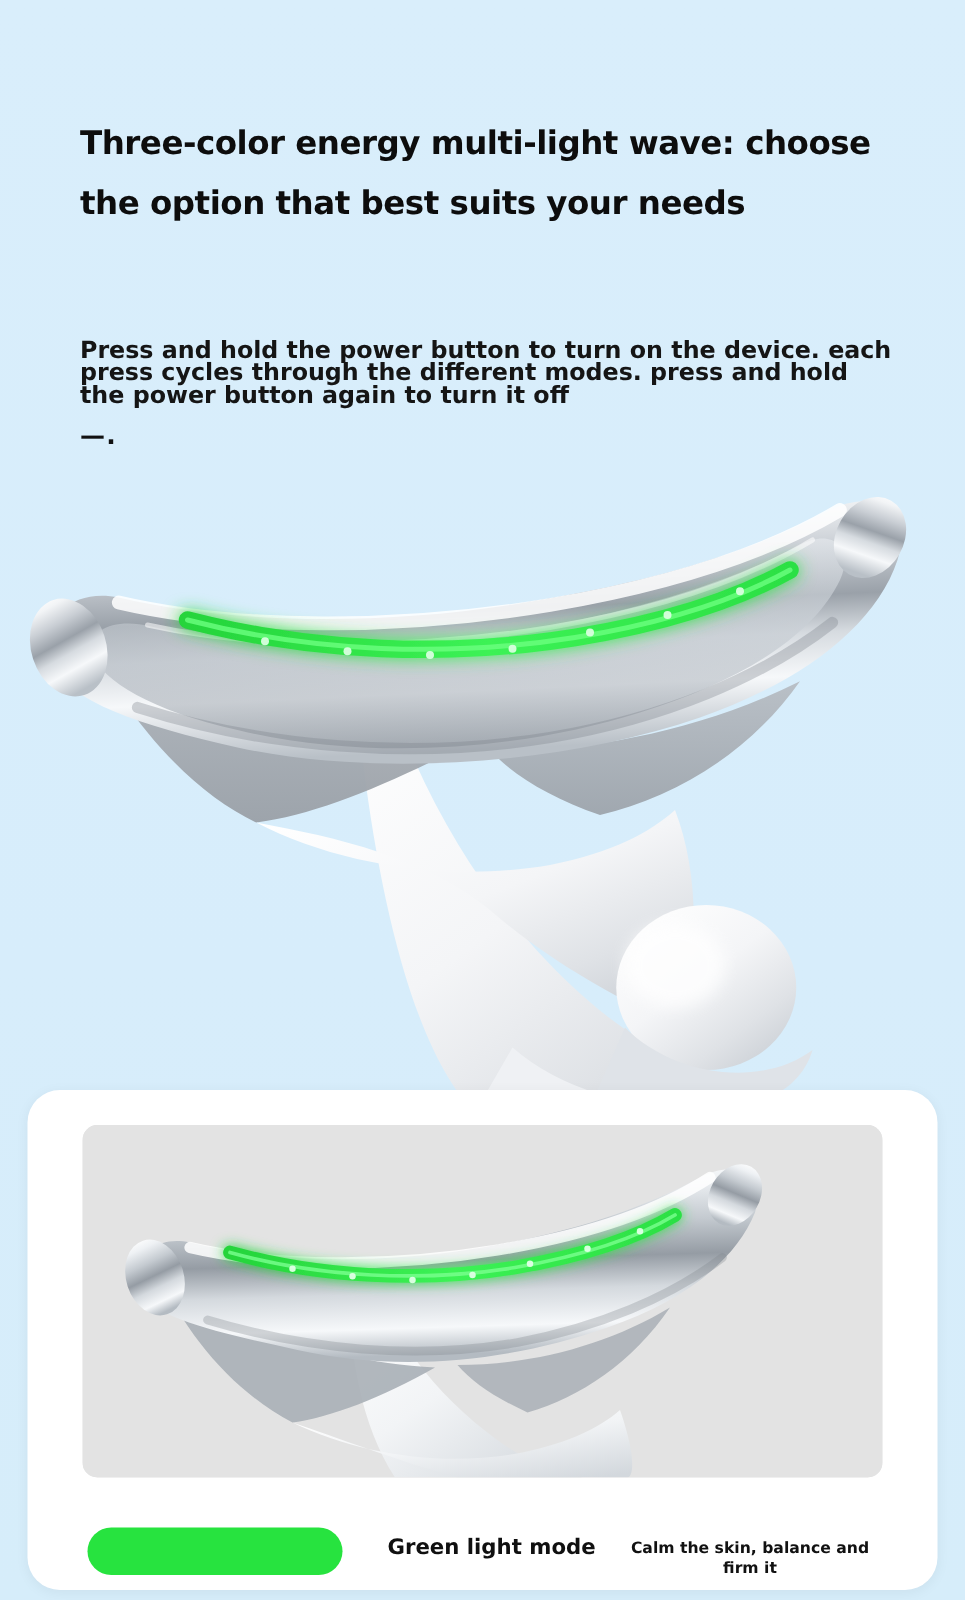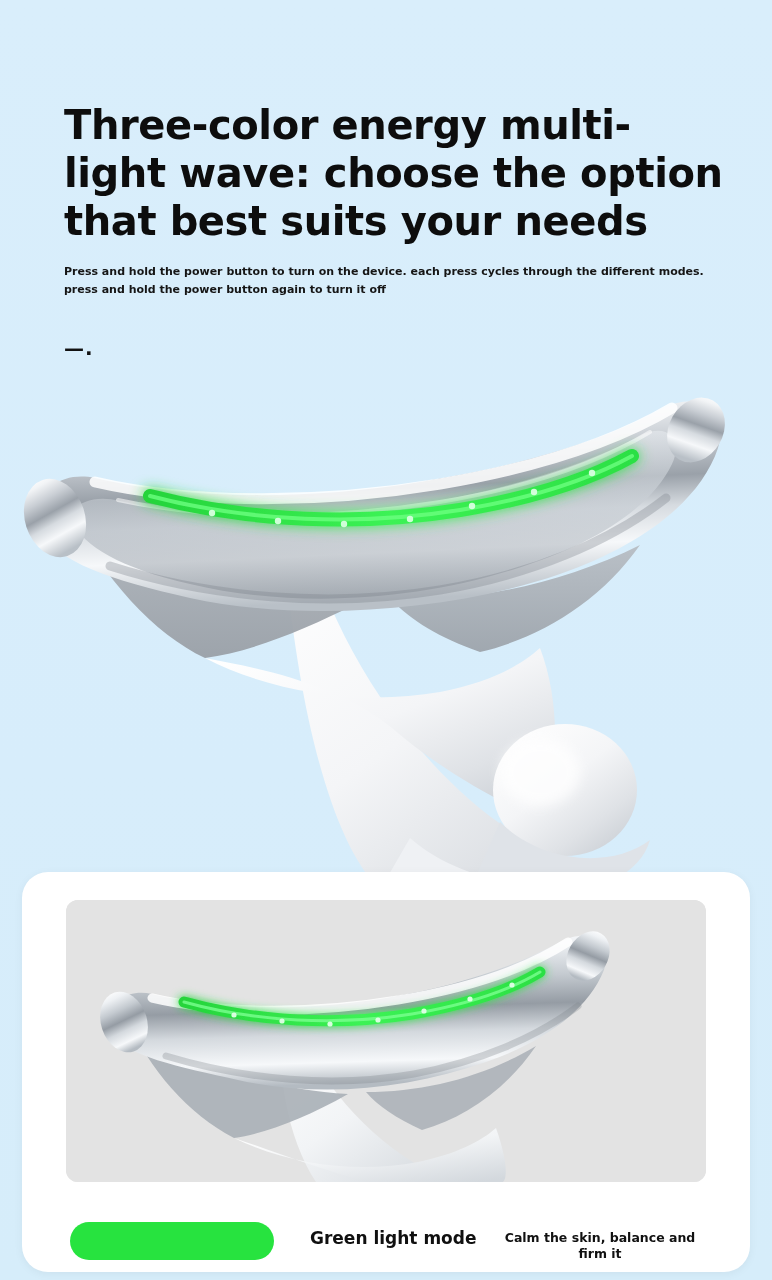--- a/index.html
+++ b/index.html
@@ -22,34 +22,34 @@
     background: linear-gradient(180deg, #d9eefb 0%, #d7edfb 60%, #d6edfa 100%);
     overflow: hidden;
   }
 
   
   .headline {
     position: absolute;
     left: 64px;
     top: 74px;
     width: 660px;
-    font-size: 40px;
+    font-size: 26px;
     line-height: 48px;
     font-weight: bold;
     color: #0d0d0d;
     letter-spacing: -0.4px;
     font-family: "DejaVu Sans", sans-serif;
   }
 
   .subtext {
     position: absolute;
     left: 64px;
     top: 252px;
     width: 650px;
-    font-size: 11px;
+    font-size: 19px;
     line-height: 18px;
     font-weight: bold;
     color: #151515;
     font-family: "DejaVu Sans", sans-serif;
   }
 
   .dash-mark {
     position: absolute;
     left: 64px;
     top: 336px;

